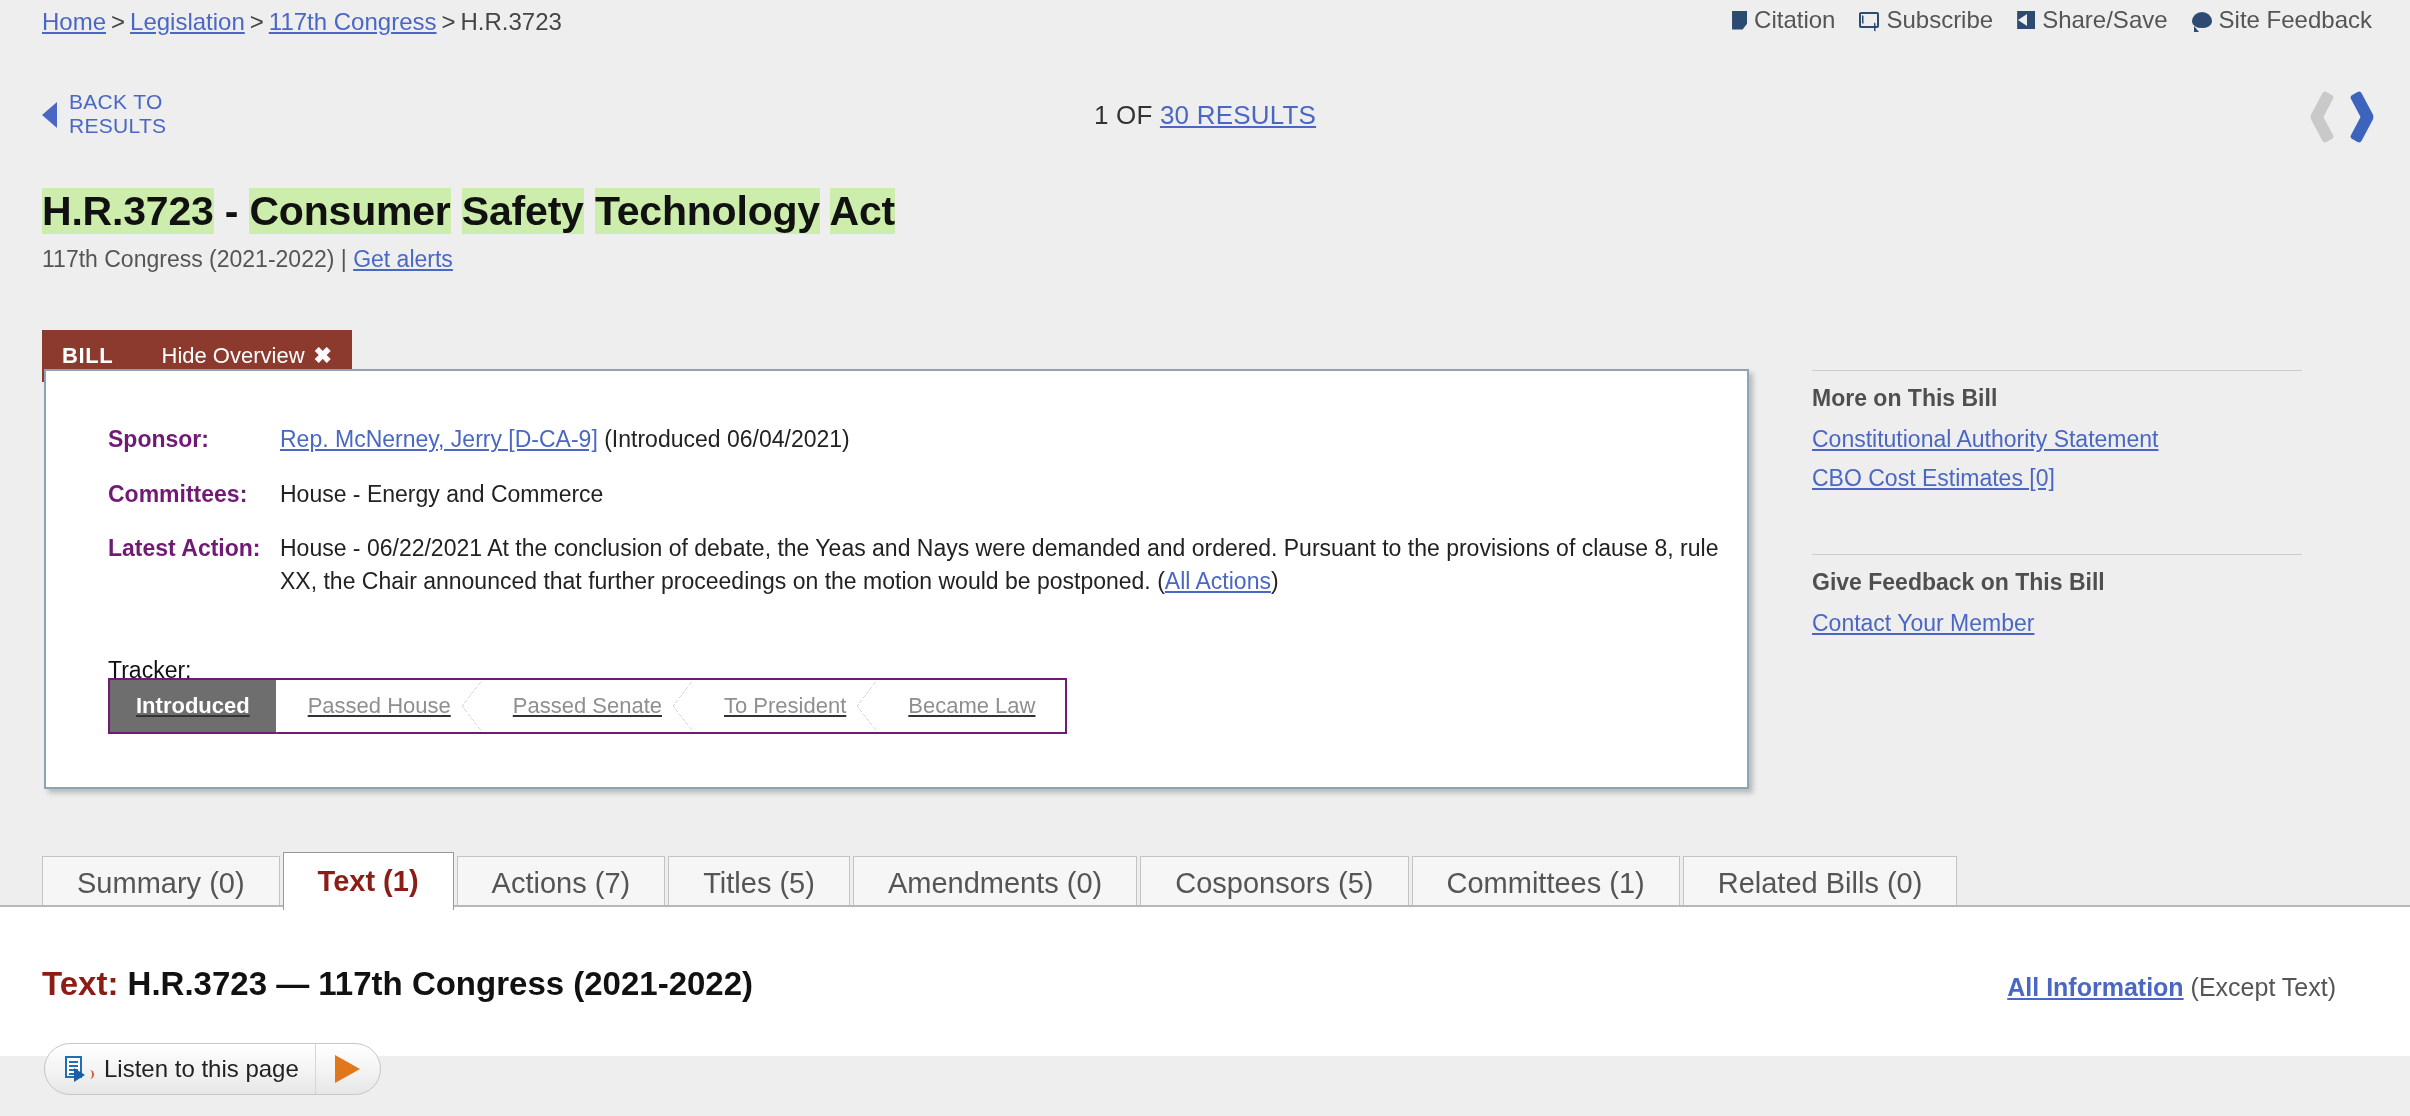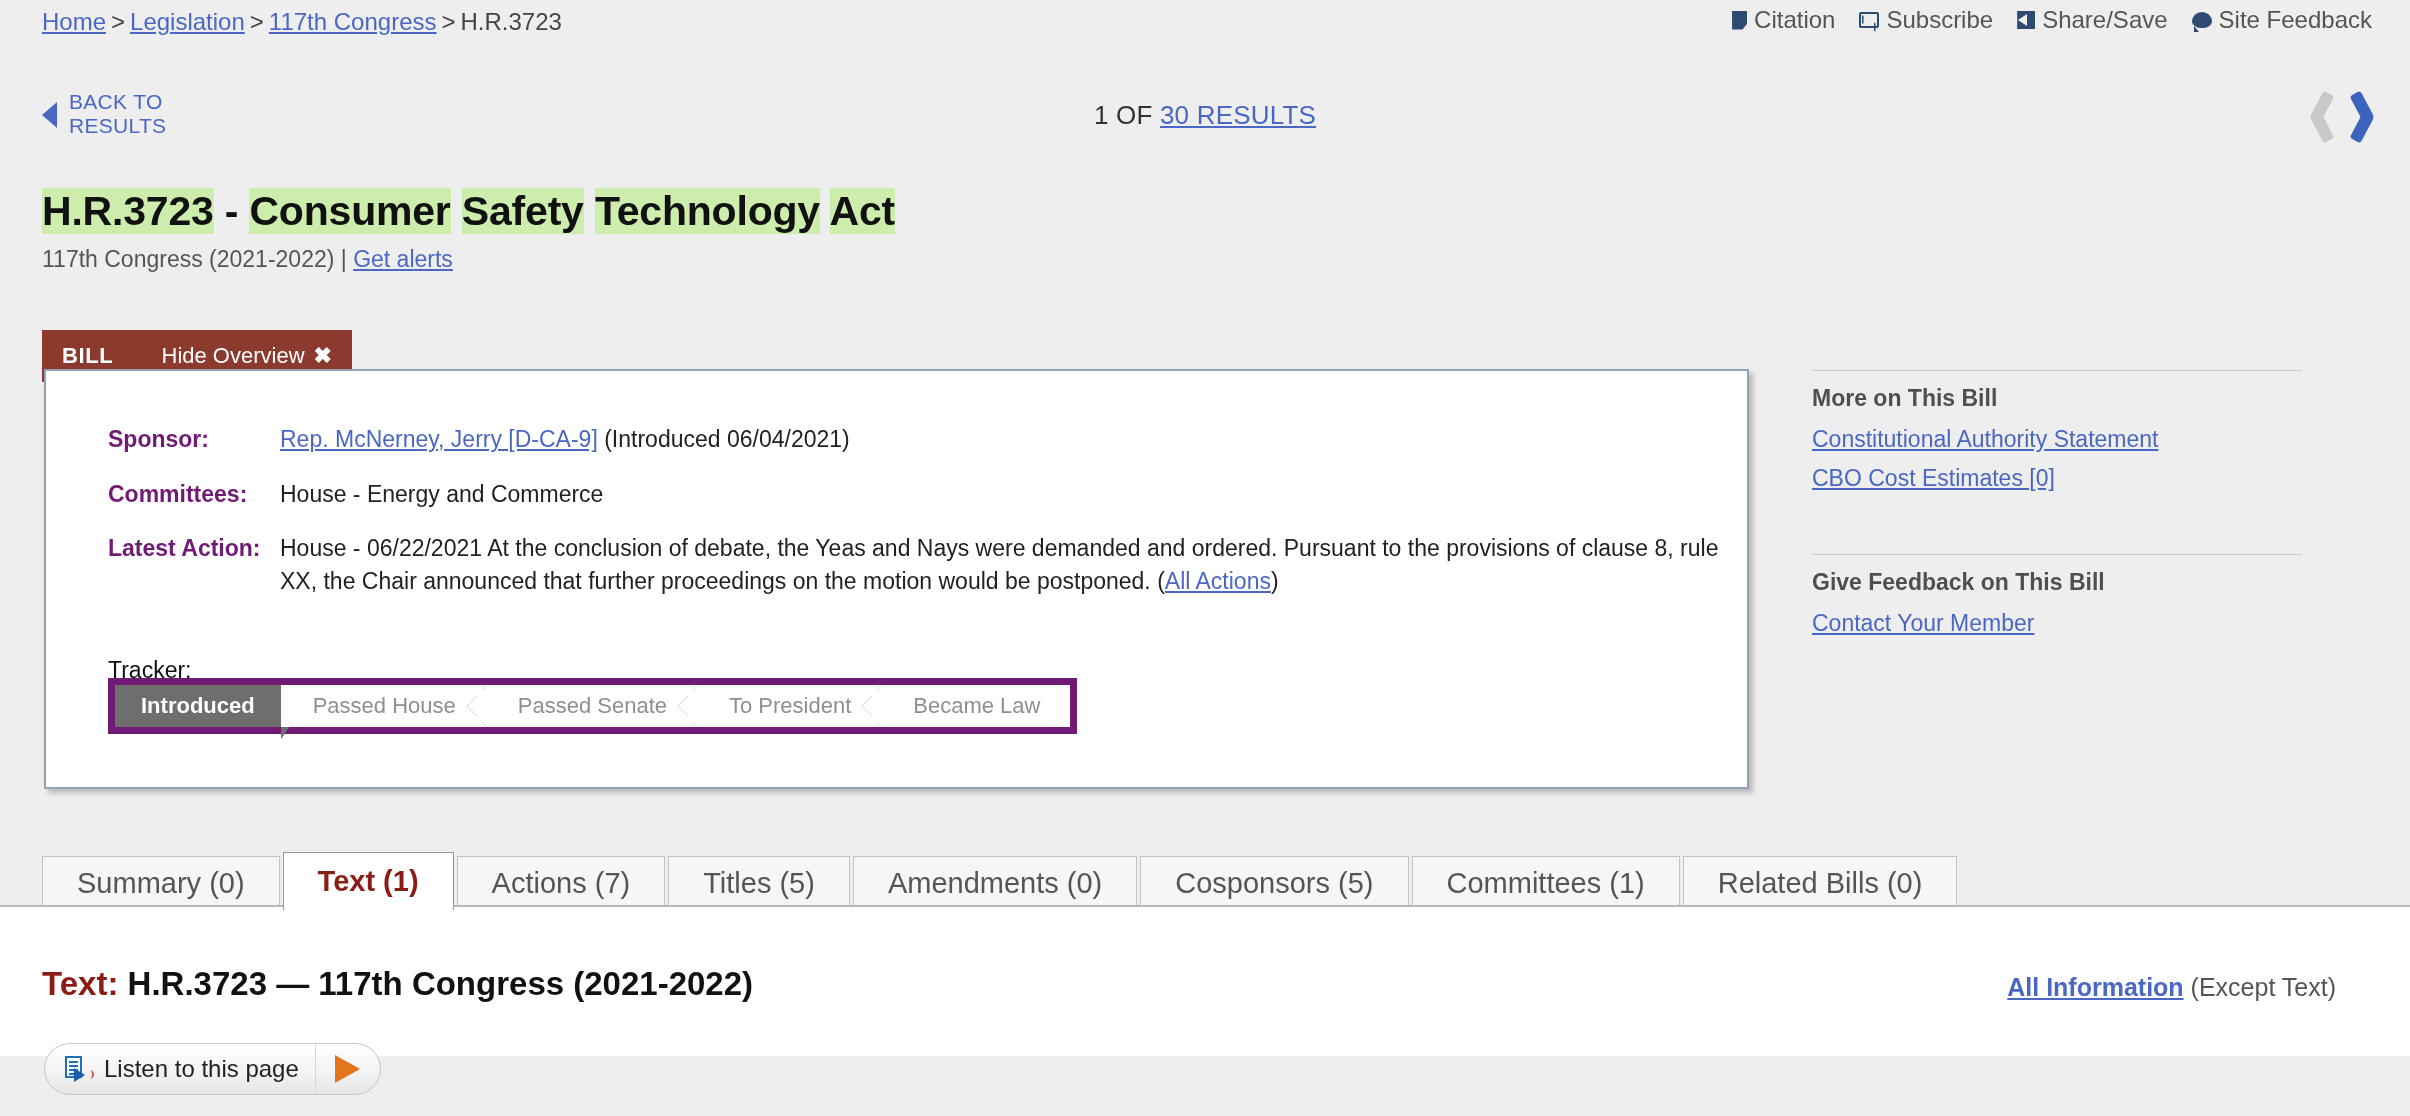--- a/index.html
+++ b/index.html
@@ -268,22 +268,23 @@
     color: #111111;
     margin-top: 18px;
   }
   .tracker {
     position: absolute;
     top: 307px;
     left: 62px;
     height: 56px;
     display: flex;
     background: #ffffff;
-    border: 7px solid #701a75;
+    border: 2px solid #701a75;
     box-sizing: border-box;
+    text-decoration: underline;
   }
   .trk-step {
     position: relative;
     display: flex;
     align-items: center;
     font-size: 22px;
     color: #8f8f8f;
     background: #ffffff;
     padding: 0 30px 0 26px;
     white-space: nowrap;

